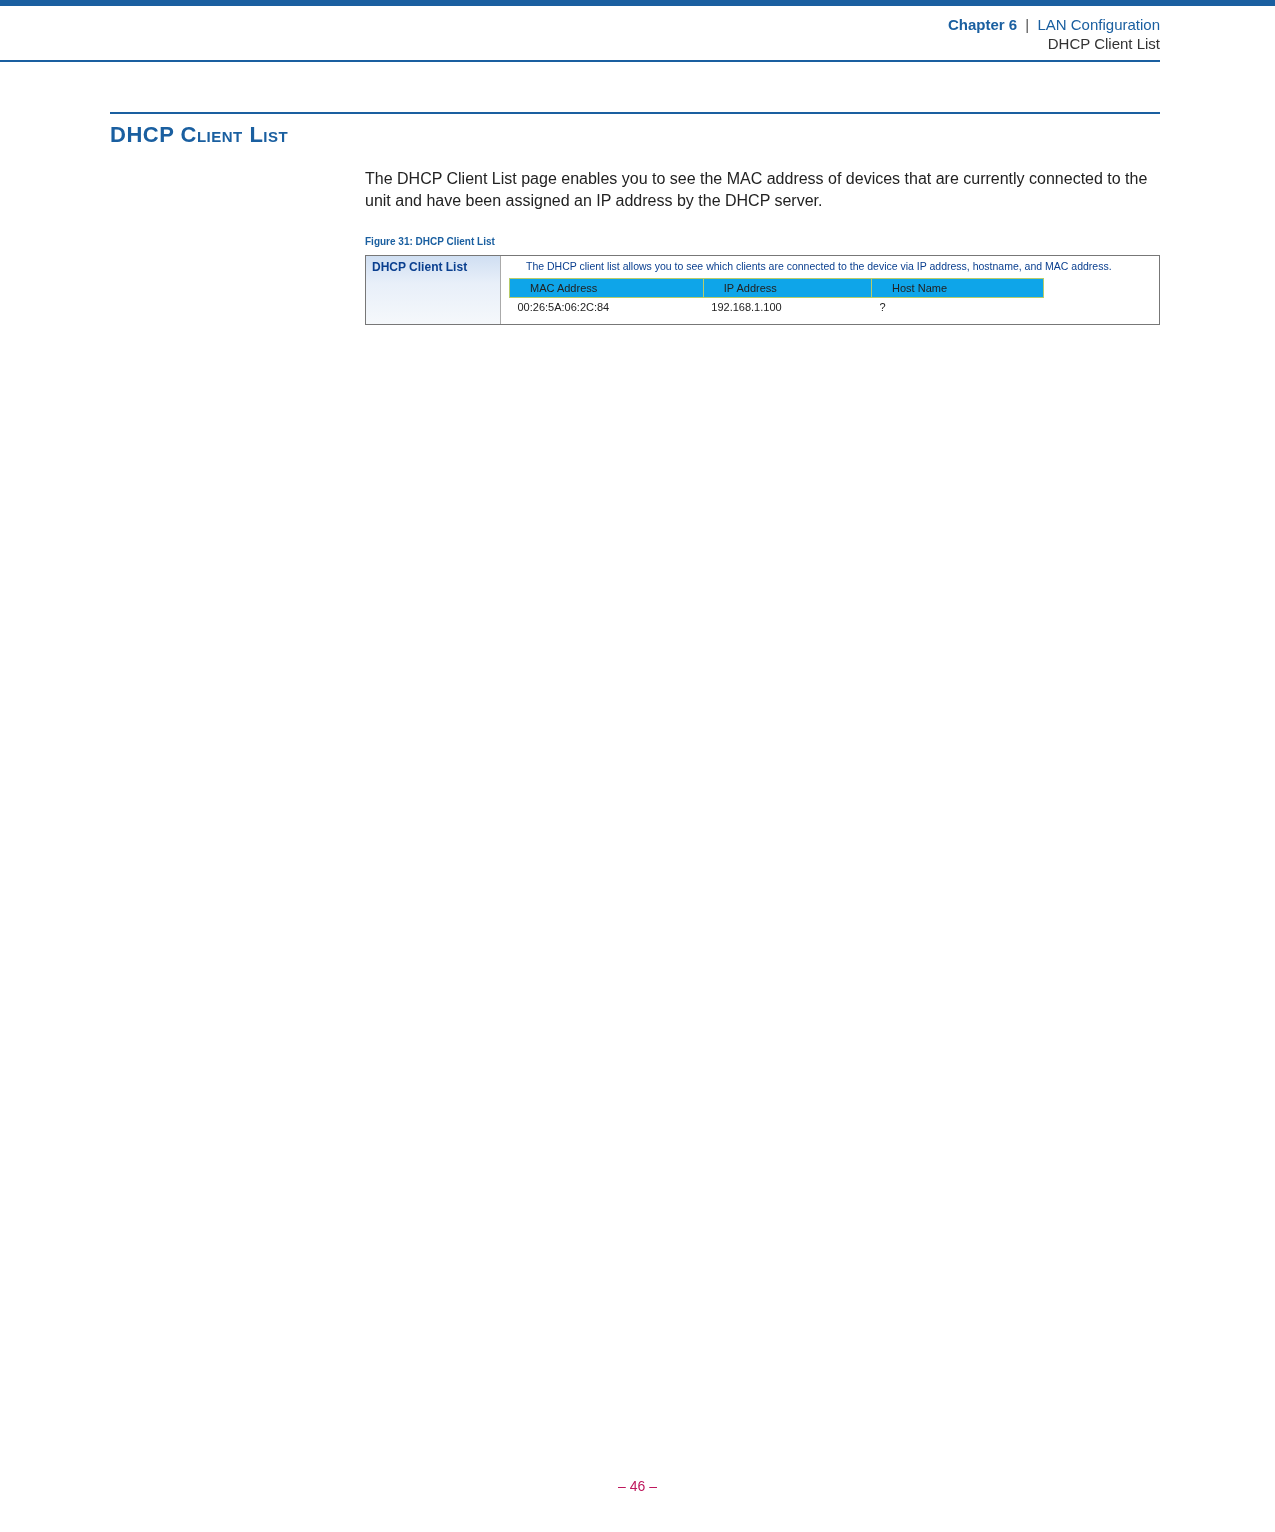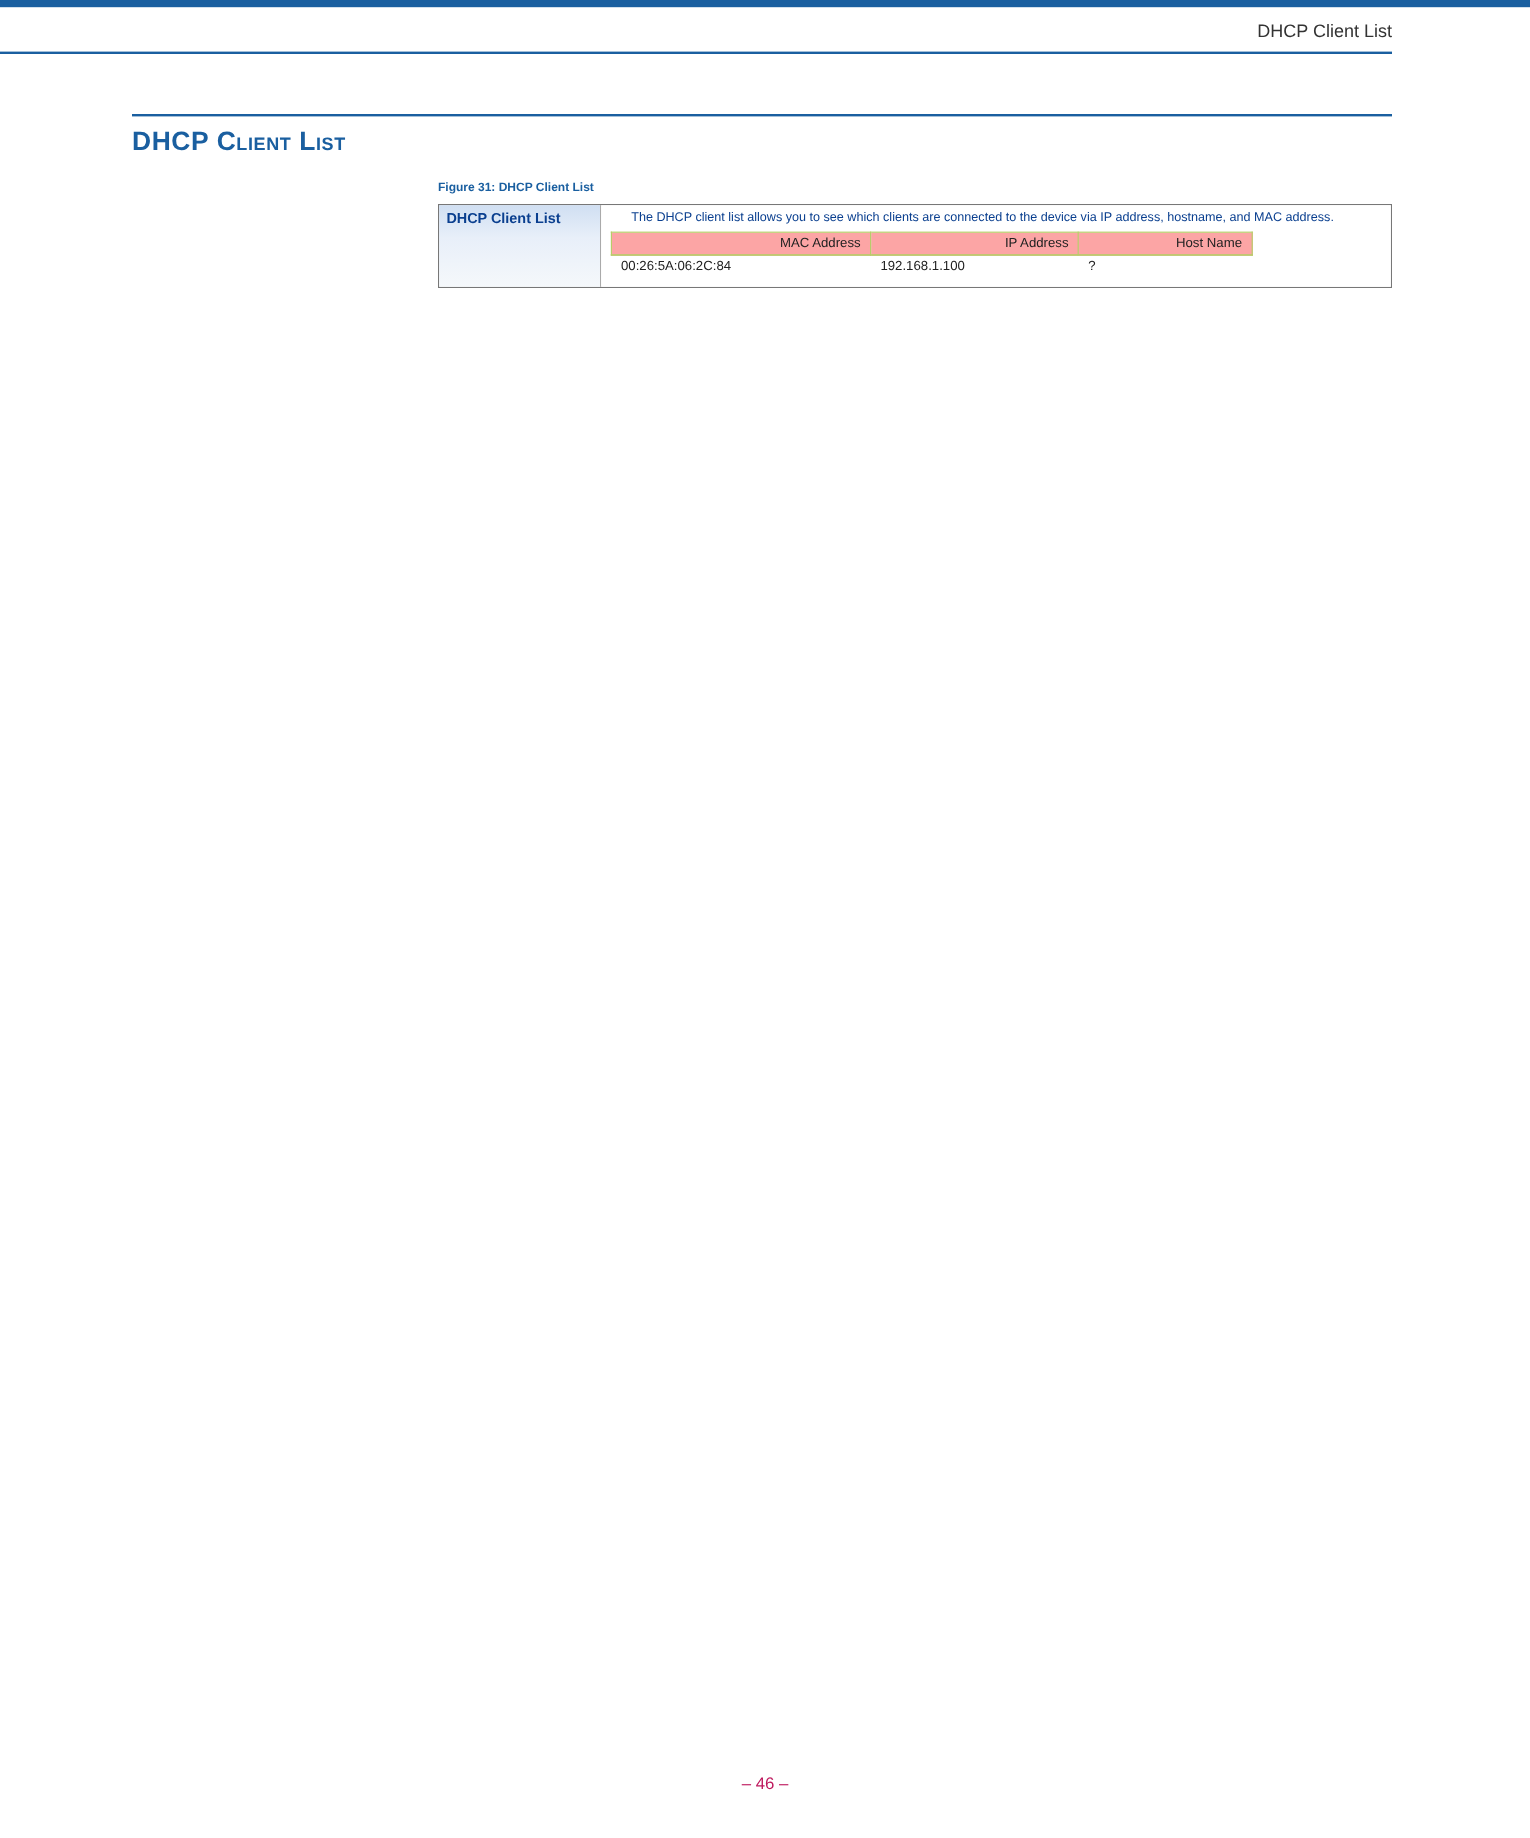--- a/index.html
+++ b/index.html
@@ -106,26 +106,26 @@
       color: #0a3f8f;
       font-size: 10.5px;
       margin-bottom: 6px;
       margin-left: 17px;
     }
     .shot-table {
       border-collapse: collapse;
       width: 535px;
     }
     .shot-table th {
-      background: #fca5a5;
+      background: #0ea5e9;
       border: 1px solid #b8cc6a;
-      text-align: right;
+      text-align: left;
       font-weight: normal;
       font-size: 11px;
-      padding: 3px 8px;
+      padding: 3px 20px;
       color: #222;
     }
     .shot-table td {
       font-size: 11px;
       padding: 3px 8px;
       color: #222;
     }
     .page-footer {
       position: absolute;
       bottom: 38px;
@@ -135,28 +135,34 @@
       font-size: 14px;
       color: #be185d;
     }
   </style>
 </head>
 <body>
 
 <div class="top-bar"></div>
 
 <div class="header-region">
+  <div class="header-chapter">
+    <span class="chap-label">Chapter 6</span>
+    <span class="sep">|</span>
+    <span class="chap-title">LAN Configuration</span>
+  </div>
   <div class="header-sub">DHCP Client List</div>
 </div>
 <div class="header-rule"></div>
 
 <div class="content">
   <hr class="thin-rule">
   <div class="section-heading">DHCP Client List</div>
 
+  <div class="body-text">The DHCP Client List page enables you to see the MAC address of devices that are currently connected to the unit and have been assigned an IP address by the DHCP server.</div>
 
   <div class="figure-caption">Figure 31:  DHCP Client List</div>
 
   <div class="figure-screenshot">
     <div class="shot-sidebar">
       <div class="title">DHCP Client List</div>
     </div>
     <div class="shot-main">
       <div class="shot-desc">The DHCP client list allows you to see which clients are connected to the device via IP address, hostname, and MAC address.</div>
       <table class="shot-table">

